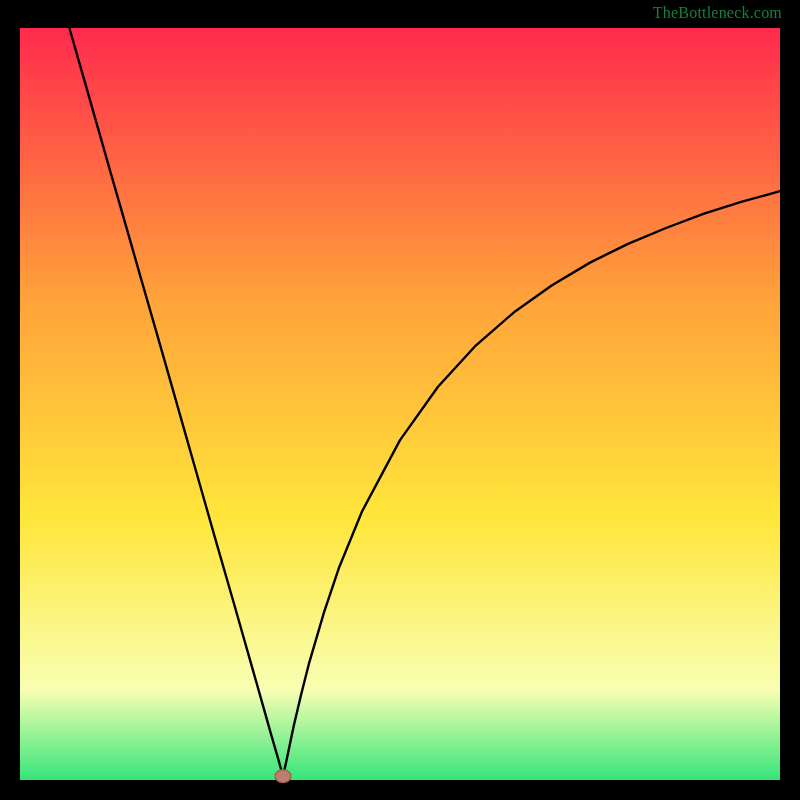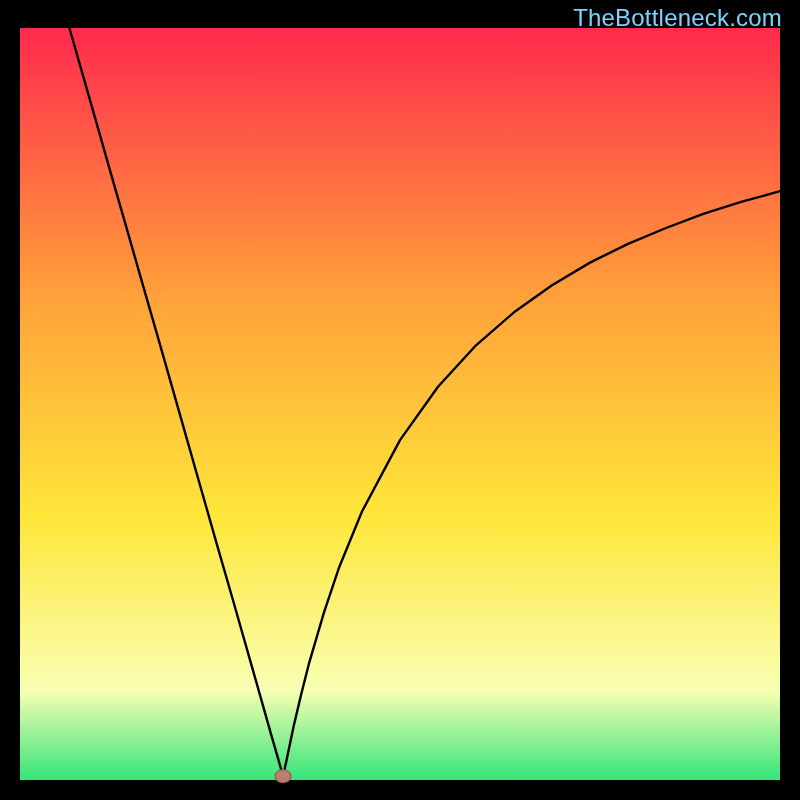--- a/index.html
+++ b/index.html
@@ -14,23 +14,23 @@
     position: relative;
     width: 800px;
     height: 800px;
     background: #000;
   }
   svg { display: block; }
   .watermark {
     position: absolute;
     top: 4px;
     right: 18px;
-    font-family: Liberation Sans, sans-serif;
-    font-size: 24px;
-    color: #7dd3fc;
+    font-family: Liberation Serif, serif;
+    font-size: 16px;
+    color: #15803d;
     letter-spacing: 0.2px;
     user-select: none;
   }
 </style>
 </head>
 <body>
 
 <div class="stage">
 
   <svg width="800" height="800" viewBox="0 0 800 800" xmlns="http://www.w3.org/2000/svg">

